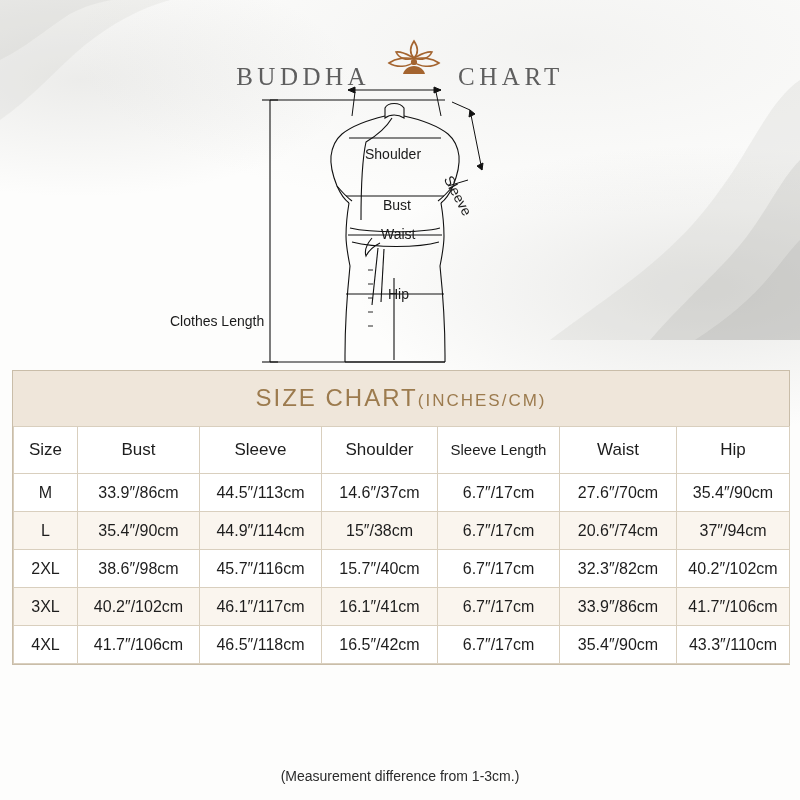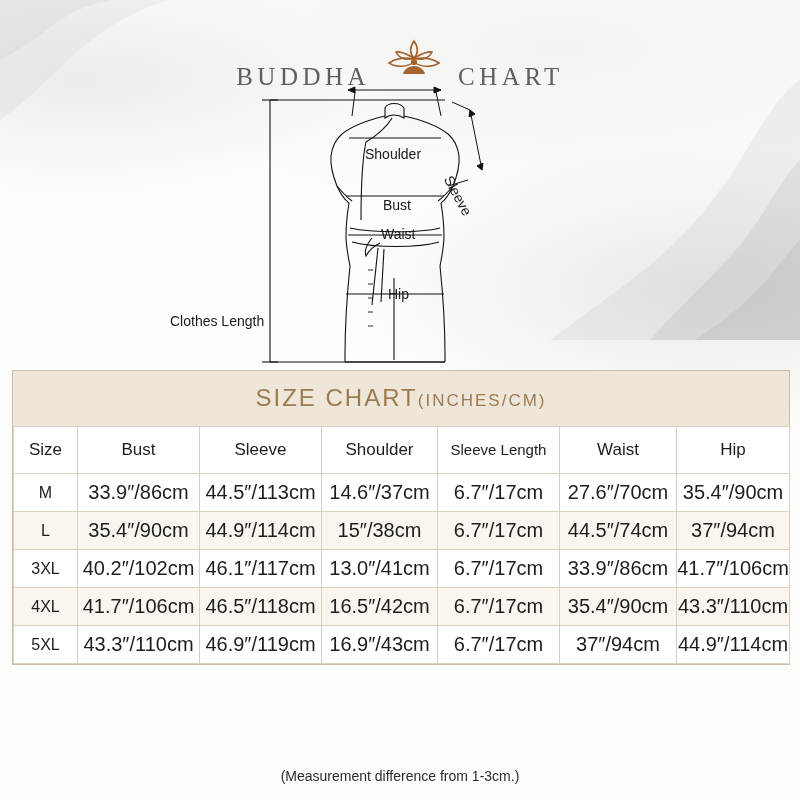--- a/index.html
+++ b/index.html
@@ -69,21 +69,21 @@
     border:1px solid #d9cfbe;
     text-align:center;
     color:#1d1d1d;
     padding:0;
     height:37px;
   }
   thead th{
     font-size:17px;font-weight:400;background:#fff;height:46px;
   }
   thead th.wrapped{font-size:15px;line-height:16px;}
-  tbody td{font-size:20px;}
+  tbody td{font-size:16px;}
   tbody tr:nth-child(even) td{background:#faf5ee;}
   td.size-col{font-size:16px;}
   col.c0{width:64px;}
   col.c1{width:122px;}
   col.c2{width:122px;}
   col.c3{width:116px;}
   col.c4{width:122px;}
   col.c5{width:117px;}
   col.c6{width:113px;}
   .note{
@@ -235,48 +235,48 @@
           <td>6.7″/17cm</td>
           <td>27.6″/70cm</td>
           <td>35.4″/90cm</td>
         </tr>
         <tr>
           <td class="size-col">L</td>
           <td>35.4″/90cm</td>
           <td>44.9″/114cm</td>
           <td>15″/38cm</td>
           <td>6.7″/17cm</td>
-          <td>44.5″/74cm</td>
+          <td>20.6″/74cm</td>
           <td>37″/94cm</td>
+        </tr>
+        <tr>
+          <td class="size-col">2XL</td>
+          <td>38.6″/98cm</td>
+          <td>45.7″/116cm</td>
+          <td>15.7″/40cm</td>
+          <td>6.7″/17cm</td>
+          <td>32.3″/82cm</td>
+          <td>40.2″/102cm</td>
         </tr>
         <tr>
           <td class="size-col">3XL</td>
           <td>40.2″/102cm</td>
           <td>46.1″/117cm</td>
-          <td>13.0″/41cm</td>
+          <td>16.1″/41cm</td>
           <td>6.7″/17cm</td>
           <td>33.9″/86cm</td>
           <td>41.7″/106cm</td>
         </tr>
         <tr>
           <td class="size-col">4XL</td>
           <td>41.7″/106cm</td>
           <td>46.5″/118cm</td>
           <td>16.5″/42cm</td>
           <td>6.7″/17cm</td>
           <td>35.4″/90cm</td>
           <td>43.3″/110cm</td>
         </tr>
-        <tr>
-          <td class="size-col">5XL</td>
-          <td>43.3″/110cm</td>
-          <td>46.9″/119cm</td>
-          <td>16.9″/43cm</td>
-          <td>6.7″/17cm</td>
-          <td>37″/94cm</td>
-          <td>44.9″/114cm</td>
-        </tr>
       </tbody>
     </table>
   </div>
 
   <div class="note">(Measurement difference from 1-3cm.)</div>
 </div>
 
 </body></html>

